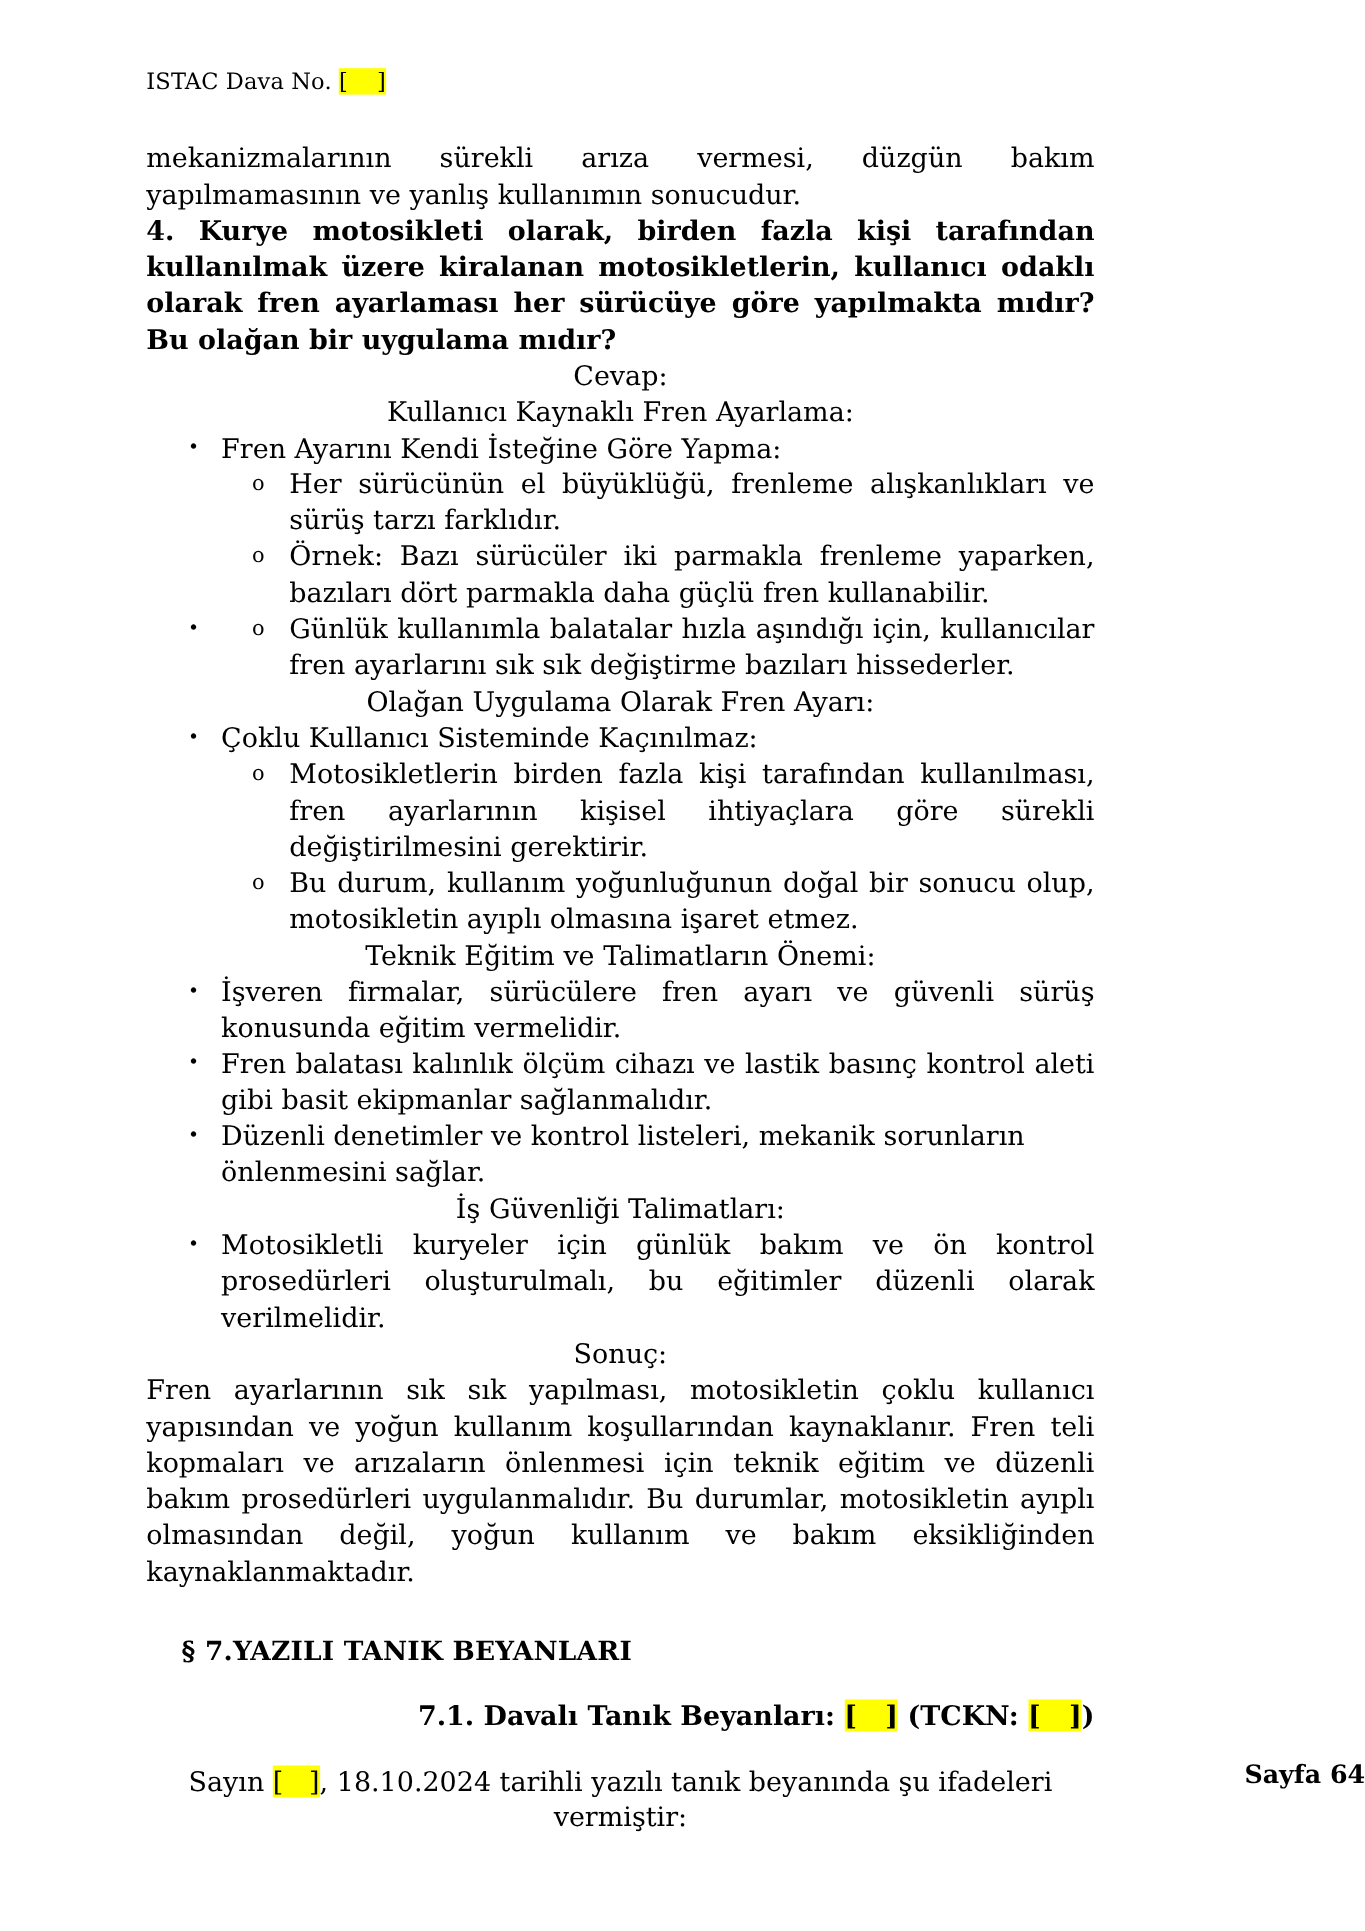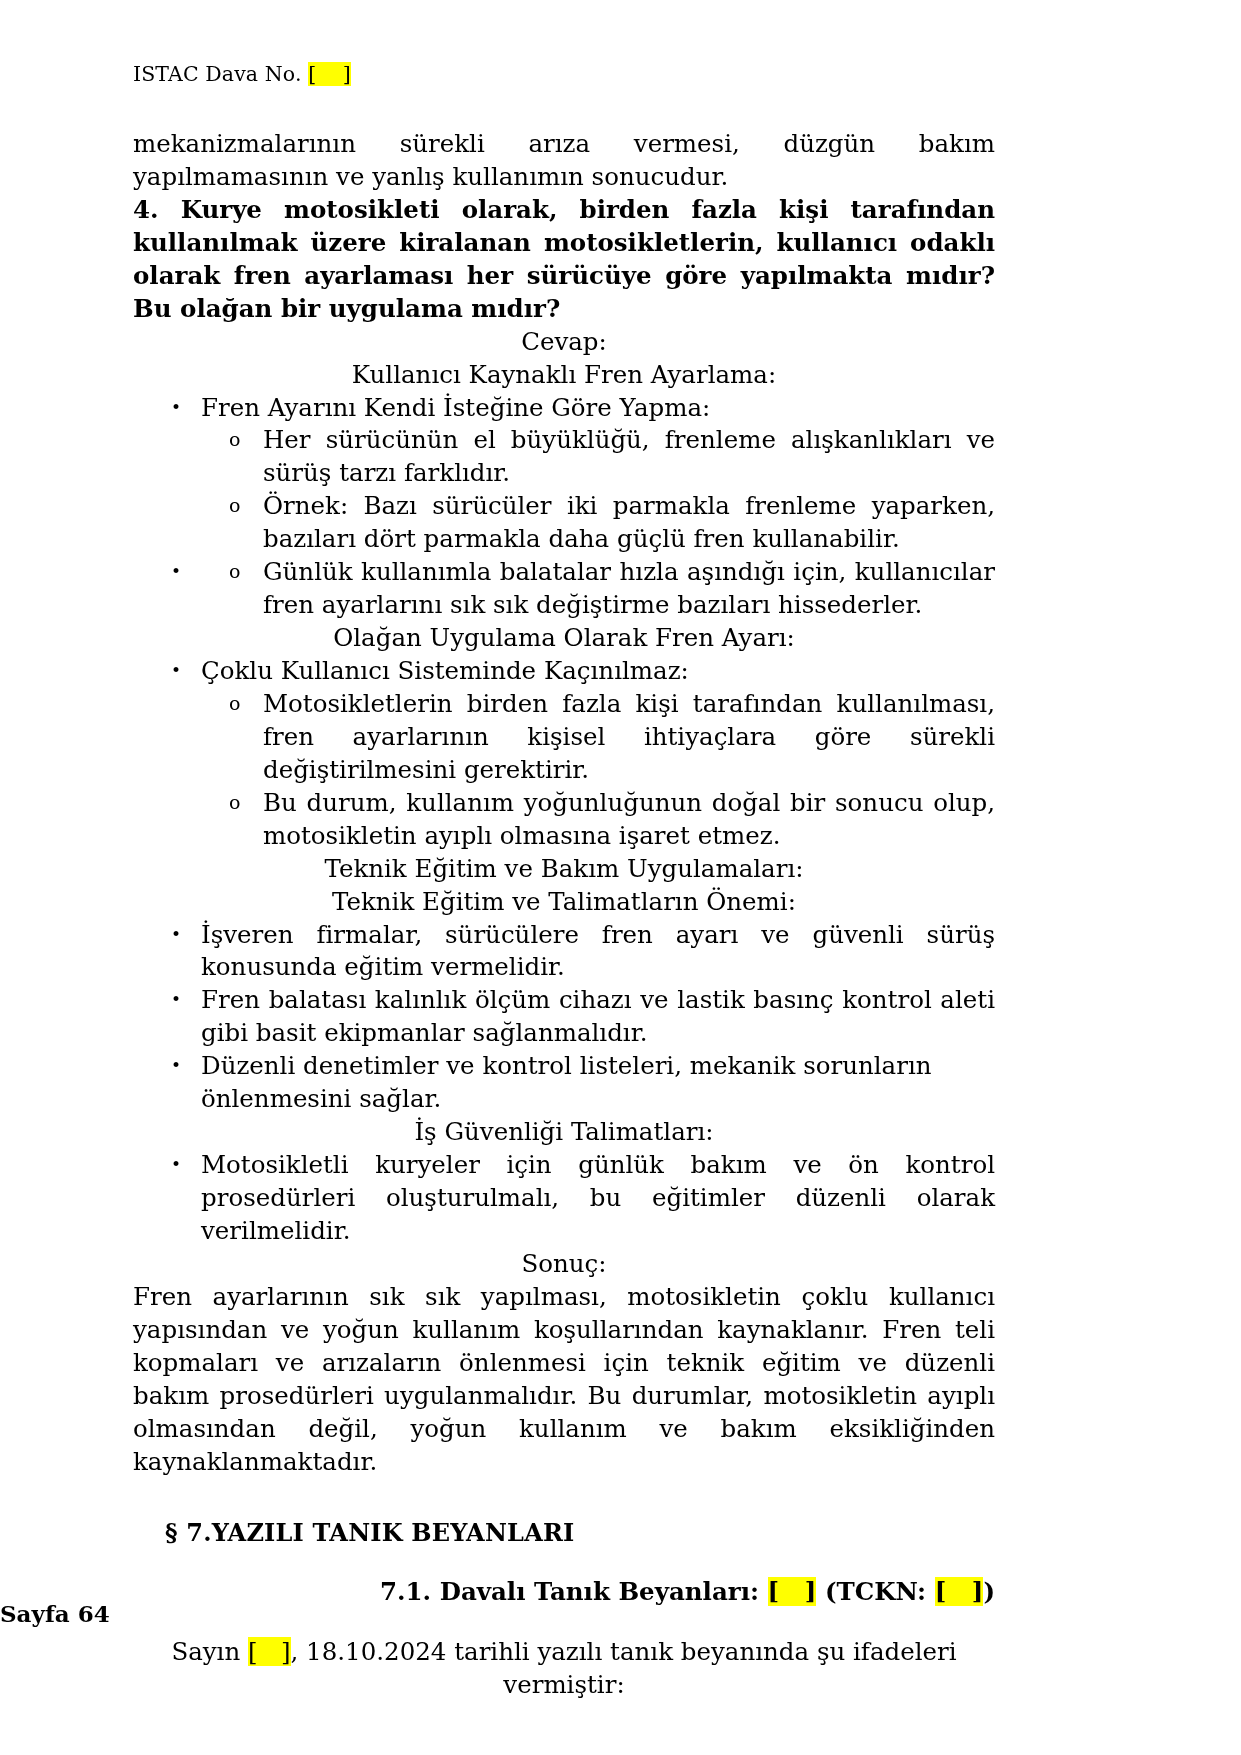--- a/index.html
+++ b/index.html
@@ -124,21 +124,21 @@
     text-align: right;
   }
   .gap-md  { height: 30px; }
   .gap-lg  { height: 40px; }
   
   .doc-footer {
     position: absolute;
     bottom: 128px;
     left: 0;
     width: 1241px;
-    text-align: left;
+    text-align: right;
     font-size: 23px;
     font-weight: bold;
   }
 </style>
 </head>
 <body>
 
 <div class="page">
 
   <div class="doc-header">
@@ -194,21 +194,20 @@
             <span class="li-text">Motosikletlerin birden fazla kişi tarafından kullanılması, fren ayarlarının kişisel ihtiyaçlara göre sürekli değiştirilmesini gerektirir.</span>
           </li>
           <li>
             <span class="bullet-glyph">o</span>
             <span class="li-text">Bu durum, kullanım yoğunluğunun doğal bir sonucu olup, motosikletin ayıplı olmasına işaret etmez.</span>
           </li>
         </ul>
       </li>
     </ul>
 
-    <p class="body-text left">Teknik Eğitim ve Bakım Uygulamaları:</p>
     <p class="body-text left">Teknik Eğitim ve Talimatların Önemi:</p>
 
     <ul class="lvl1">
       <li>
         <span class="bullet-glyph">•</span>
         <span class="li-text">İşveren firmalar, sürücülere fren ayarı ve güvenli sürüş konusunda eğitim vermelidir.</span>
       </li>
       <li>
         <span class="bullet-glyph">•</span>
         <span class="li-text">Fren balatası kalınlık ölçüm cihazı ve lastik basınç kontrol aleti gibi basit ekipmanlar sağlanmalıdır.</span>

